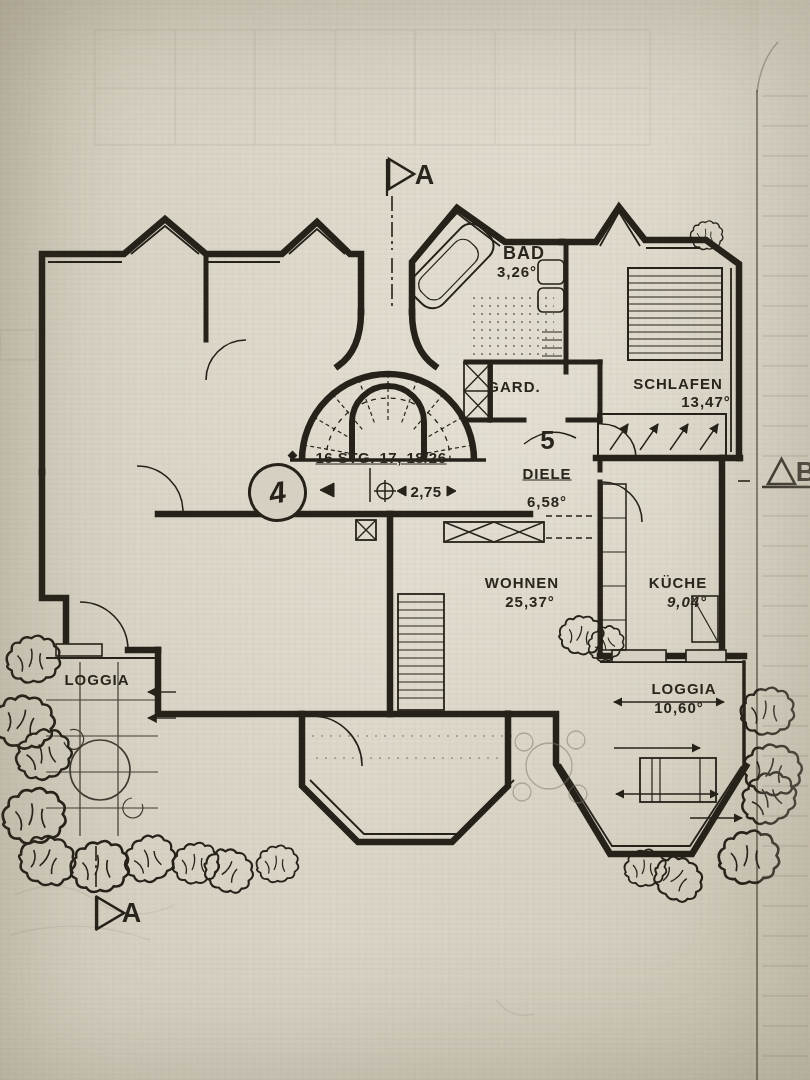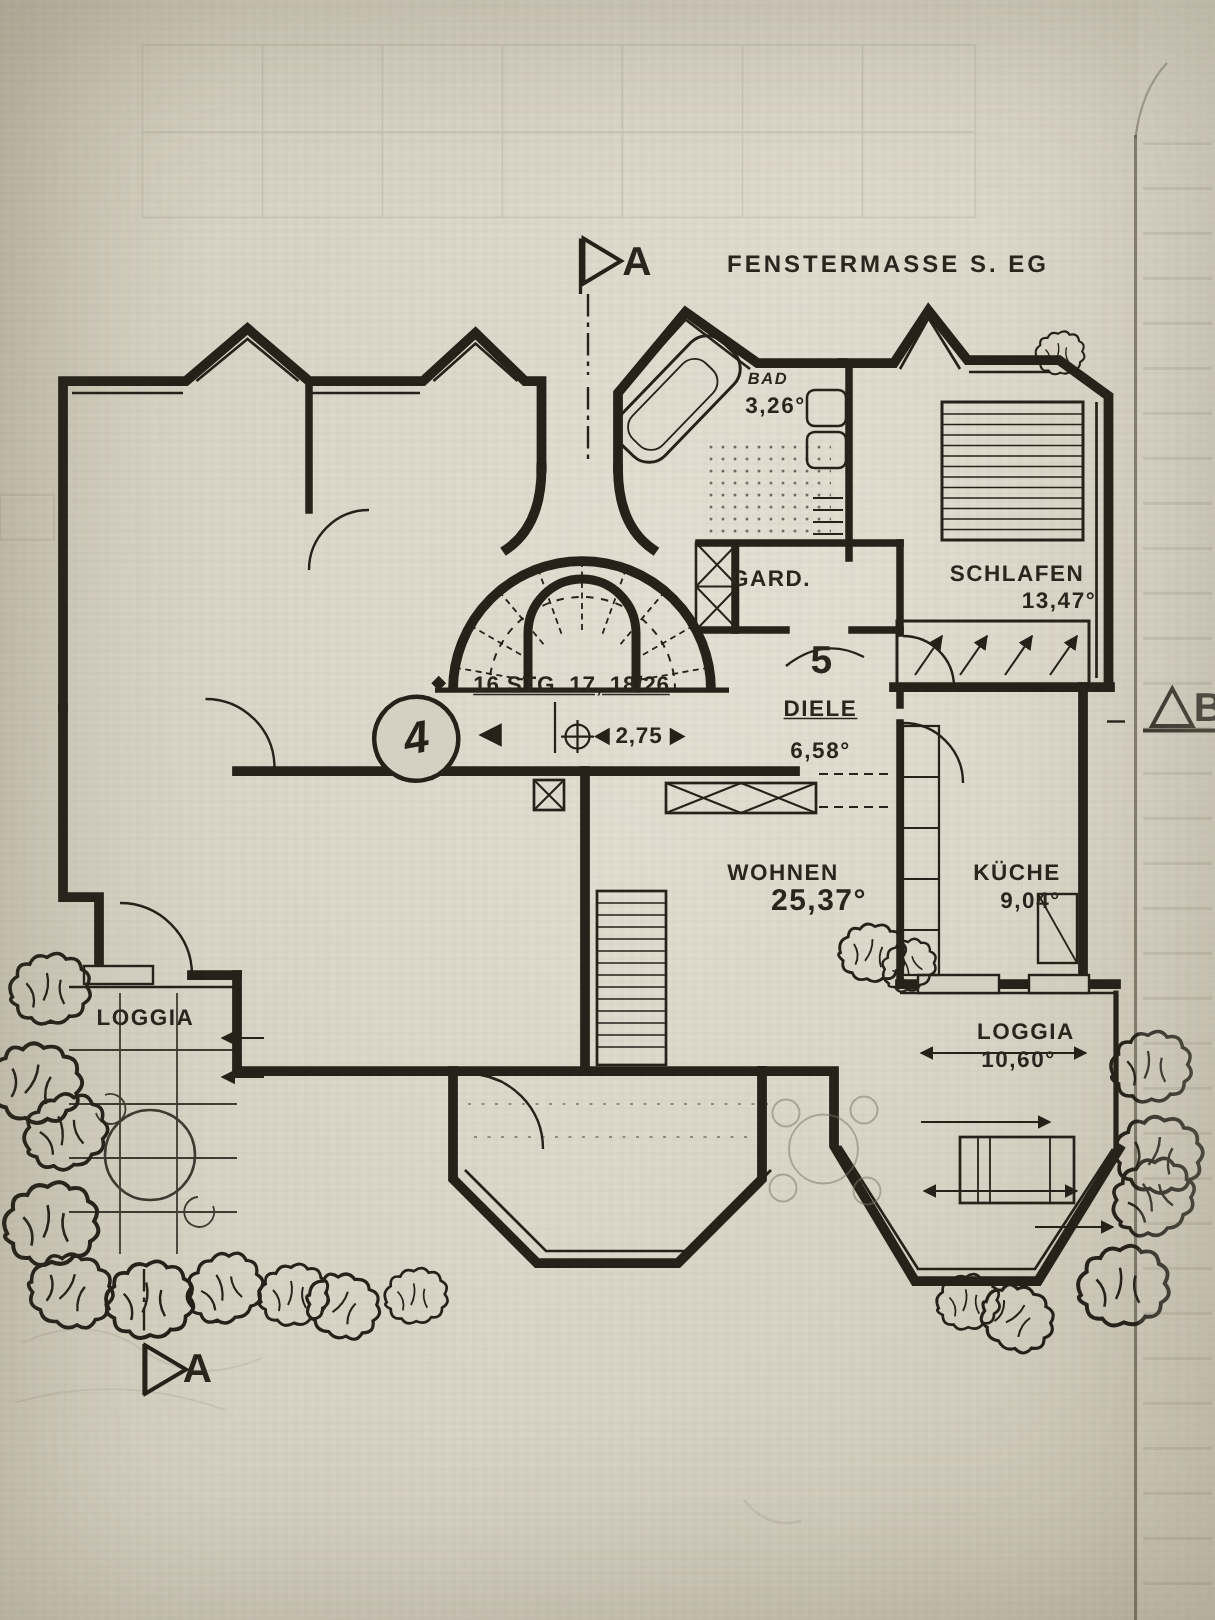--- a/index.html
+++ b/index.html
@@ -270,48 +270,47 @@
       <use href="#plantDef" transform="translate(736,796) scale(1.2) rotate(-25)"></use>
       <use href="#plantDef" transform="translate(718,840) scale(1.3)"></use>
       <use href="#plantDef" transform="translate(668,852) scale(1.05) rotate(40)"></use>
       <use href="#plantDef" transform="translate(624,856) scale(0.9)"></use>
       <use href="#plantDef" transform="translate(690,226) scale(0.7)"></use>
       <use href="#plantDef" transform="translate(562,618) scale(0.95) rotate(12)"></use>
       <use href="#plantDef" transform="translate(584,644) scale(0.8) rotate(-30)"></use>
     </g>
   </svg>
 
-  <div class="lbl" style="left:592px;top:177px;font-size:16px;letter-spacing:2px;">FENSTERMASSE S. EG</div>
 
   <div class="lbl" style="left:425px;top:175px;font-size:27px;">A</div>
   <div class="lbl" style="left:132px;top:913px;font-size:27px;">A</div>
   <div class="lbl" style="left:806px;top:472px;font-size:27px;">B</div>
 
-  <div class="lbl" style="left:512px;top:253px;font-size:11px;font-style:italic;">BAD</div>
+  <div class="lbl" style="left:524px;top:253px;font-size:18px;">BAD</div>
   <div class="lbl" style="left:517px;top:271px;font-size:15px;">3,26°</div>
 
   <div class="lbl" style="left:514px;top:386px;font-size:15px;">GARD.</div>
 
   <div class="lbl" style="left:678px;top:383px;font-size:15px;">SCHLAFEN</div>
   <div class="lbl" style="left:690px;top:401px;font-size:15px;margin-left:16px;">13,47°</div>
 
   <div class="lbl" style="left:548px;top:440px;font-size:26px;">5</div>
 
   <div class="lbl" style="left:547px;top:473px;font-size:15px;text-decoration:underline;">DIELE</div>
   <div class="lbl" style="left:547px;top:491px;font-size:15px;margin-top:10px;">6,58°</div>
 
   <div class="lbl" style="left:381px;top:457px;font-size:15px;letter-spacing:0.5px;text-decoration:underline;">16 STG. 17, 18/26</div>
 
   <div class="lbl" style="left:426px;top:491px;font-size:15px;letter-spacing:0.5px;">2,75</div>
 
   <div class="lbl" style="left:522px;top:582px;font-size:15px;">WOHNEN</div>
-  <div class="lbl" style="left:546px;top:601px;font-size:20px;">25,37°</div>
+  <div class="lbl" style="left:530px;top:601px;font-size:15px;">25,37°</div>
 
   <div class="lbl" style="left:678px;top:582px;font-size:15px;">KÜCHE</div>
-  <div class="lbl" style="left:687px;top:601px;font-size:15px;">9,04°</div>
+  <div class="lbl" style="left:687px;top:601px;font-size:15px;font-style:italic;">9,04°</div>
 
   <div class="lbl" style="left:97px;top:679px;font-size:15px;">LOGGIA</div>
 
   <div class="lbl" style="left:684px;top:688px;font-size:15px;">LOGGIA</div>
   <div class="lbl" style="left:679px;top:707px;font-size:15px;">10,60°</div>
 
   <div class="circle-4">
     <span>4</span>
   </div>
 

